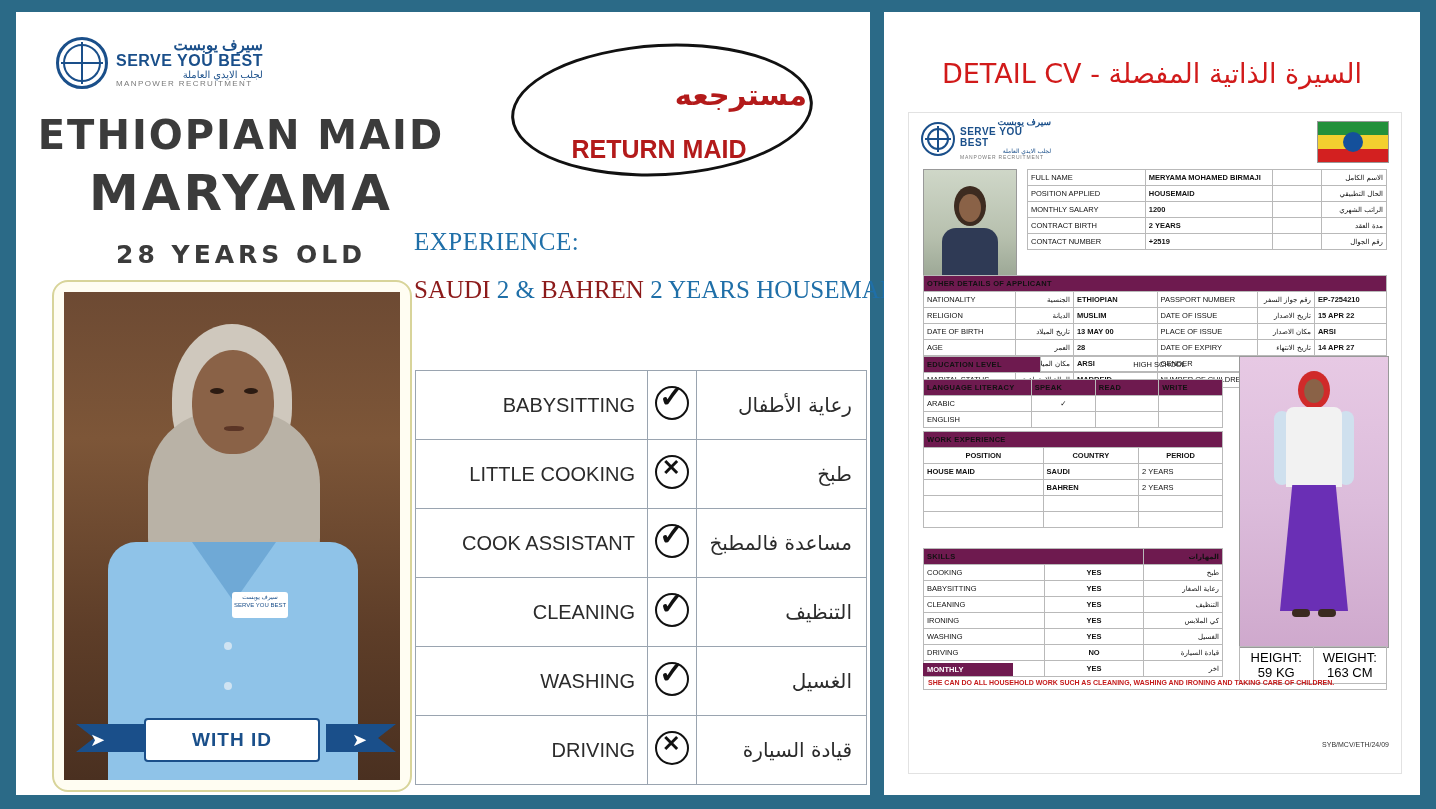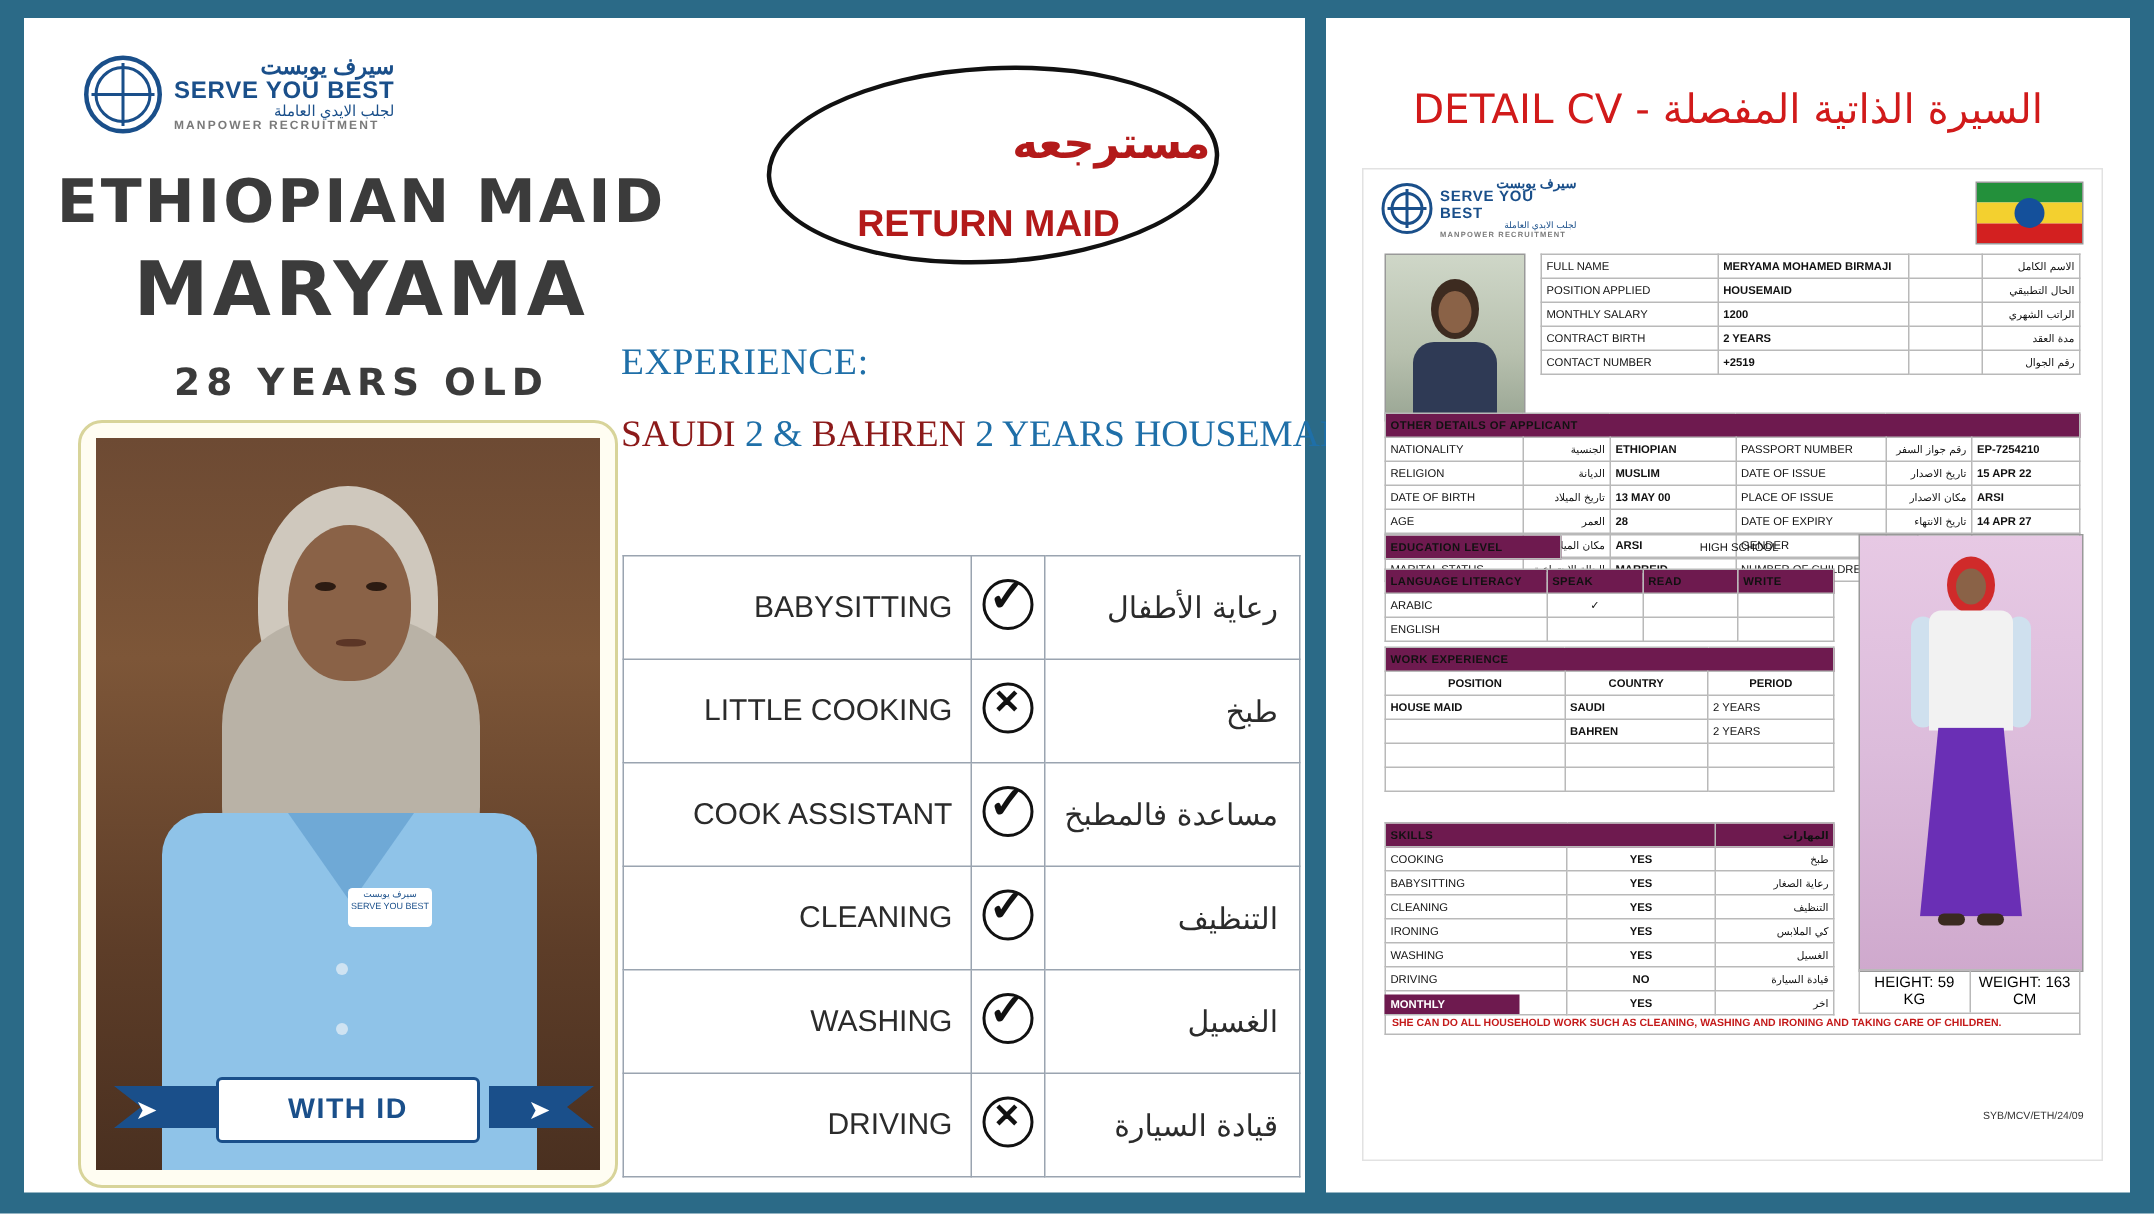--- a/index.html
+++ b/index.html
@@ -18,21 +18,21 @@
   }
   .logo-wrap{position:absolute;left:40px;top:20px;width:220px;height:62px;display:flex;align-items:center;}
   .logo-mark{width:46px;height:46px;border-radius:50%;border:3px solid #1a4f8a;position:relative;flex:none;}
   .logo-mark:before{content:"";position:absolute;left:50%;top:2px;bottom:2px;width:2px;background:#1a4f8a;transform:translateX(-50%);}
   .logo-mark:after{content:"";position:absolute;top:50%;left:2px;right:2px;height:2px;background:#1a4f8a;transform:translateY(-50%);}
   .logo-mark .d1{position:absolute;left:4px;top:4px;right:4px;bottom:4px;border-radius:50%;border:2px solid #1a4f8a;}
   .logo-text{margin-left:8px;line-height:1.05;}
   .logo-ar{font-size:15px;color:#1a4f8a;font-weight:bold;text-align:right;letter-spacing:2px;}
   .logo-en{font-size:16px;color:#1a4f8a;font-weight:bold;letter-spacing:.5px;}
   .logo-ar2{font-size:10px;color:#1a4f8a;text-align:right;}
-  .logo-sub{font-size:8px;color:#7a7a7a;letter-spacing:1.4px;font-weight:bold;}
+  .logo-sub{font-size:8px;color:#7a7a7a;letter-spacing:1.4px;}
 
   .title1{
     position:absolute;left:0;top:100px;width:450px;text-align:center;
     font-family:"DejaVu Sans", sans-serif;
     font-size:40px;font-weight:bold;color:#3b3b3b;letter-spacing:2px;
   }
   .title2{
     position:absolute;left:0;top:152px;width:450px;text-align:center;
     font-family:"DejaVu Sans", sans-serif;
     font-size:50px;font-weight:bold;color:#3b3b3b;letter-spacing:3px;
@@ -165,21 +165,21 @@
   .p2-head{position:absolute;left:58px;top:14px;width:32px;height:38px;border-radius:50%;background:#d02a2a;}
   .p2-face{position:absolute;left:64px;top:22px;width:20px;height:24px;border-radius:50%;background:#8a6247;}
   .p2-top{position:absolute;left:46px;top:50px;width:56px;height:80px;background:#f2f2f2;border-radius:8px 8px 0 0;}
   .p2-arm1{position:absolute;left:34px;top:54px;width:16px;height:74px;background:#cfe0ee;border-radius:8px;}
   .p2-arm2{position:absolute;left:98px;top:54px;width:16px;height:74px;background:#cfe0ee;border-radius:8px;}
   .p2-skirt{position:absolute;left:40px;top:128px;width:68px;height:126px;background:#6a2fb5;clip-path:polygon(18% 0,82% 0,100% 100%,0 100%);}
   .p2-shoe1{position:absolute;left:52px;top:252px;width:18px;height:8px;background:#3a2a20;border-radius:4px;}
   .p2-shoe2{position:absolute;left:78px;top:252px;width:18px;height:8px;background:#3a2a20;border-radius:4px;}
 
   .hw-row{position:absolute;left:330px;top:533px;width:148px;display:flex;border:1px solid #b9b9b9;box-sizing:border-box;}
-  .hw-row div{flex:1;font-size:10px;padding:3px 4px;text-align:center;}
+  .hw-row div{flex:1;font-size:13px;padding:3px 4px;text-align:center;}
   .hw-row div:first-child{border-right:1px solid #b9b9b9;}
 
   .remarks-hdr{background:#6e1a4f;color:#fff;font-size:7.5px;font-weight:bold;padding:2px 4px;width:90px;box-sizing:border-box;}
   .remarks-body{border:1px solid #b9b9b9;border-top:none;padding:3px 4px;font-size:7px;color:#c41a1a;font-weight:bold;}
   .ref-code{position:absolute;right:12px;top:628px;font-size:7px;color:#333;}
 </style>
 </head>
 <body>
 
 <div class="page">

